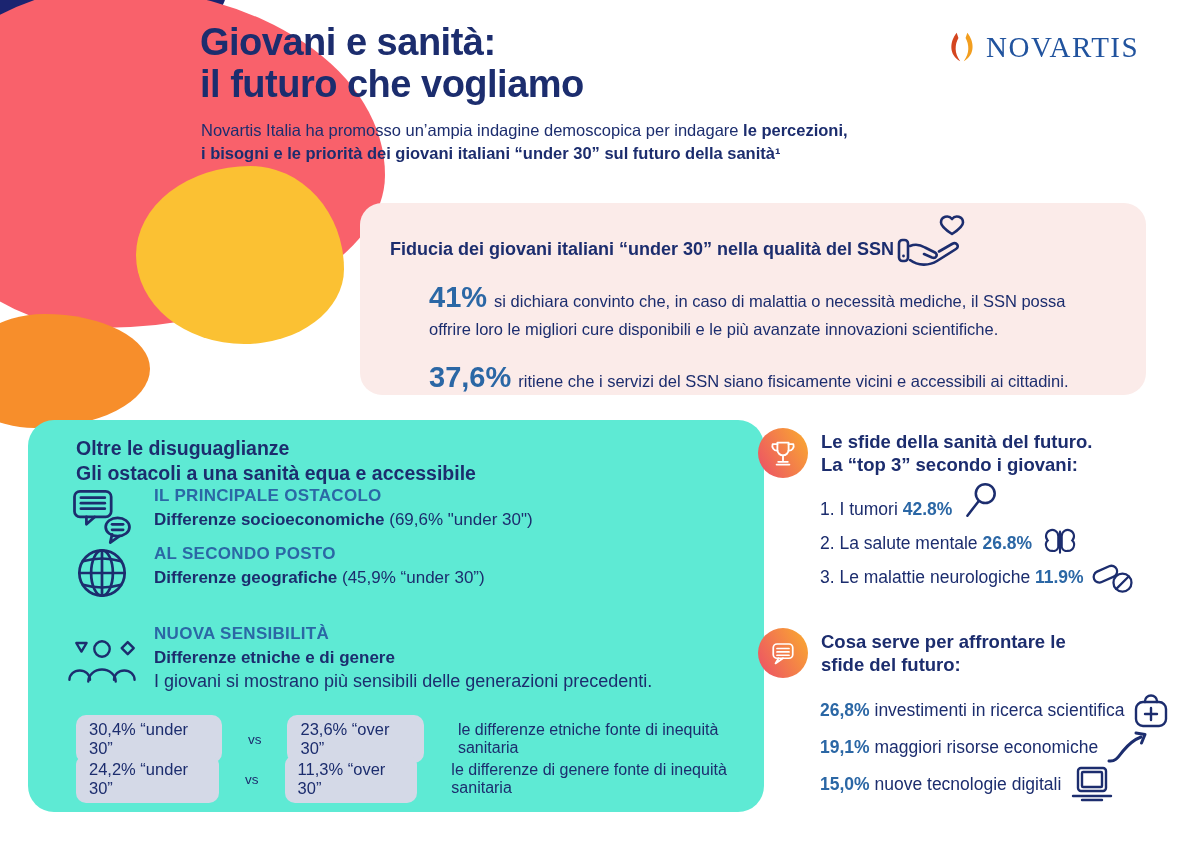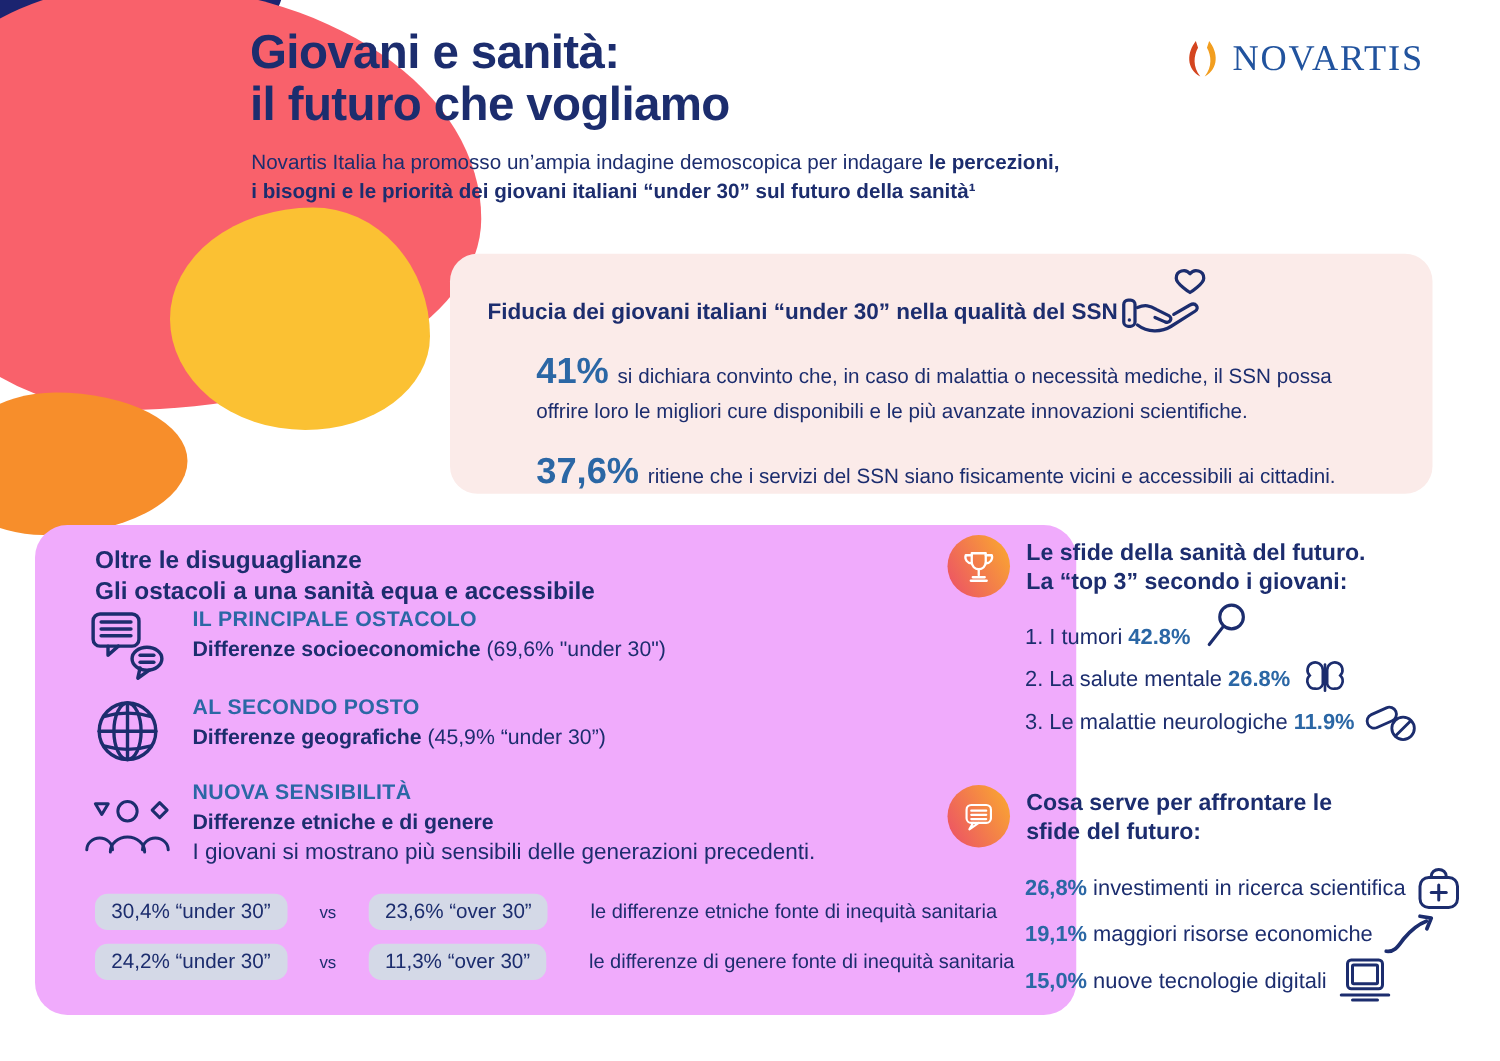--- a/index.html
+++ b/index.html
@@ -28,26 +28,26 @@
   
   .trust-box{position:absolute;left:360px;top:203px;width:786px;height:192px;
     background:#fbebe9;border-radius:22px;box-sizing:border-box;padding:24px 30px;}
   .trust-heading{font-size:18px;font-weight:bold;width:560px;margin-top:12px;}
   .trust-icon{position:absolute;right:168px;top:6px;}
   .stat-line{font-size:16.5px;line-height:1.45;width:660px;margin-left:39px;}
   .stat-line.first{margin-top:16px;}
   .stat-line.second{margin-top:14px;}
   .stat-value{font-size:29px;font-weight:bold;color:#2b67a5;margin-right:7px;}
   
-  .inequality-box{position:absolute;left:28px;top:420px;width:833px;height:392px;
-    background:#f0abfc;border-radius:26px;box-sizing:border-box;}
+  .inequality-box{position:absolute;left:28px;top:420px;width:736px;height:392px;
+    background:#5eead4;border-radius:26px;box-sizing:border-box;}
   .iq-heading{position:absolute;left:48px;top:16px;font-size:19.5px;font-weight:bold;line-height:1.3;}
   .iq-item{position:absolute;left:38px;display:flex;gap:16px;align-items:flex-start;}
   .iq-item1{top:66px;}
-  .iq-item2{top:136px;}
+  .iq-item2{top:124px;}
   .iq-item3{top:204px;}
   .iq-icon{width:72px;display:flex;justify-content:center;flex:0 0 auto;}
   .iq-kicker{font-size:17px;font-weight:bold;color:#2b67a5;letter-spacing:0.3px;}
   .iq-line{font-size:17px;margin-top:4px;}
   .iq-bold{font-weight:bold;}
   .iq-note{font-size:18px;margin-top:3px;}
   .cmp-row{position:absolute;left:48px;display:flex;align-items:center;gap:23px;font-size:16px;}
   .cmp-row1{top:295px;}
   .cmp-row2{top:335px;}
   .pill{background:#d4d9e7;border-radius:10px;padding:5px 13px;font-size:16.5px;}

